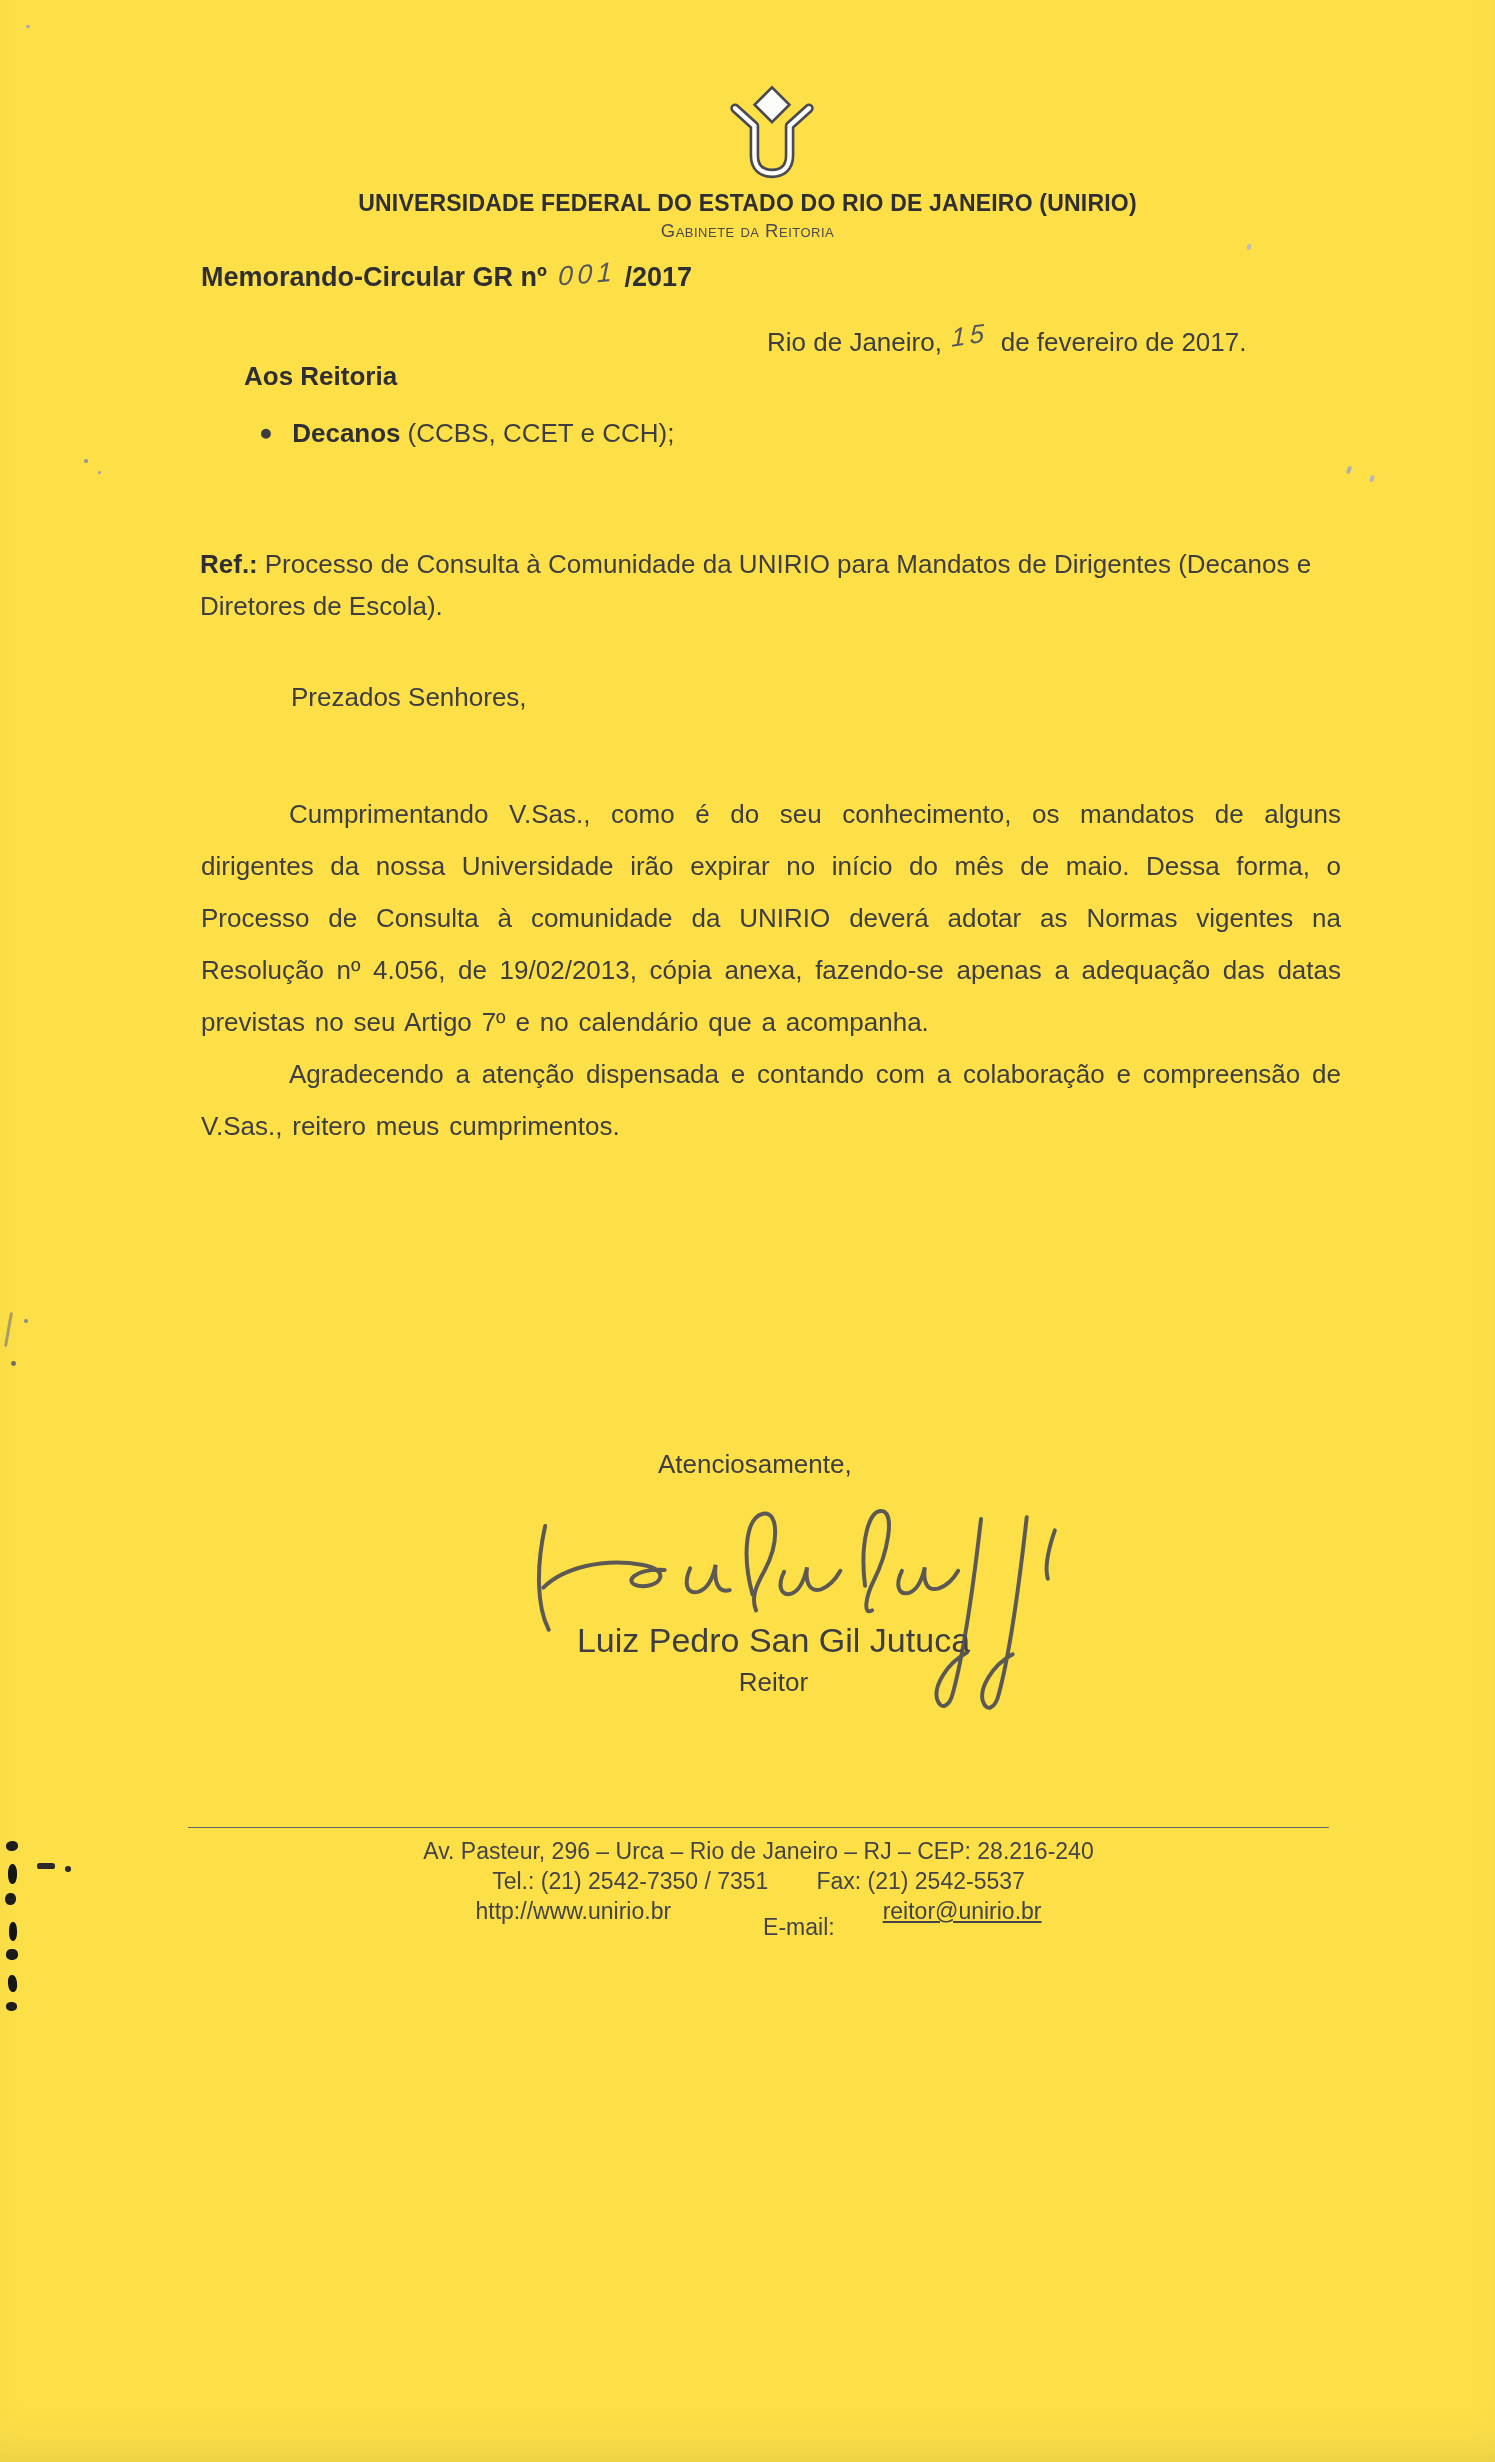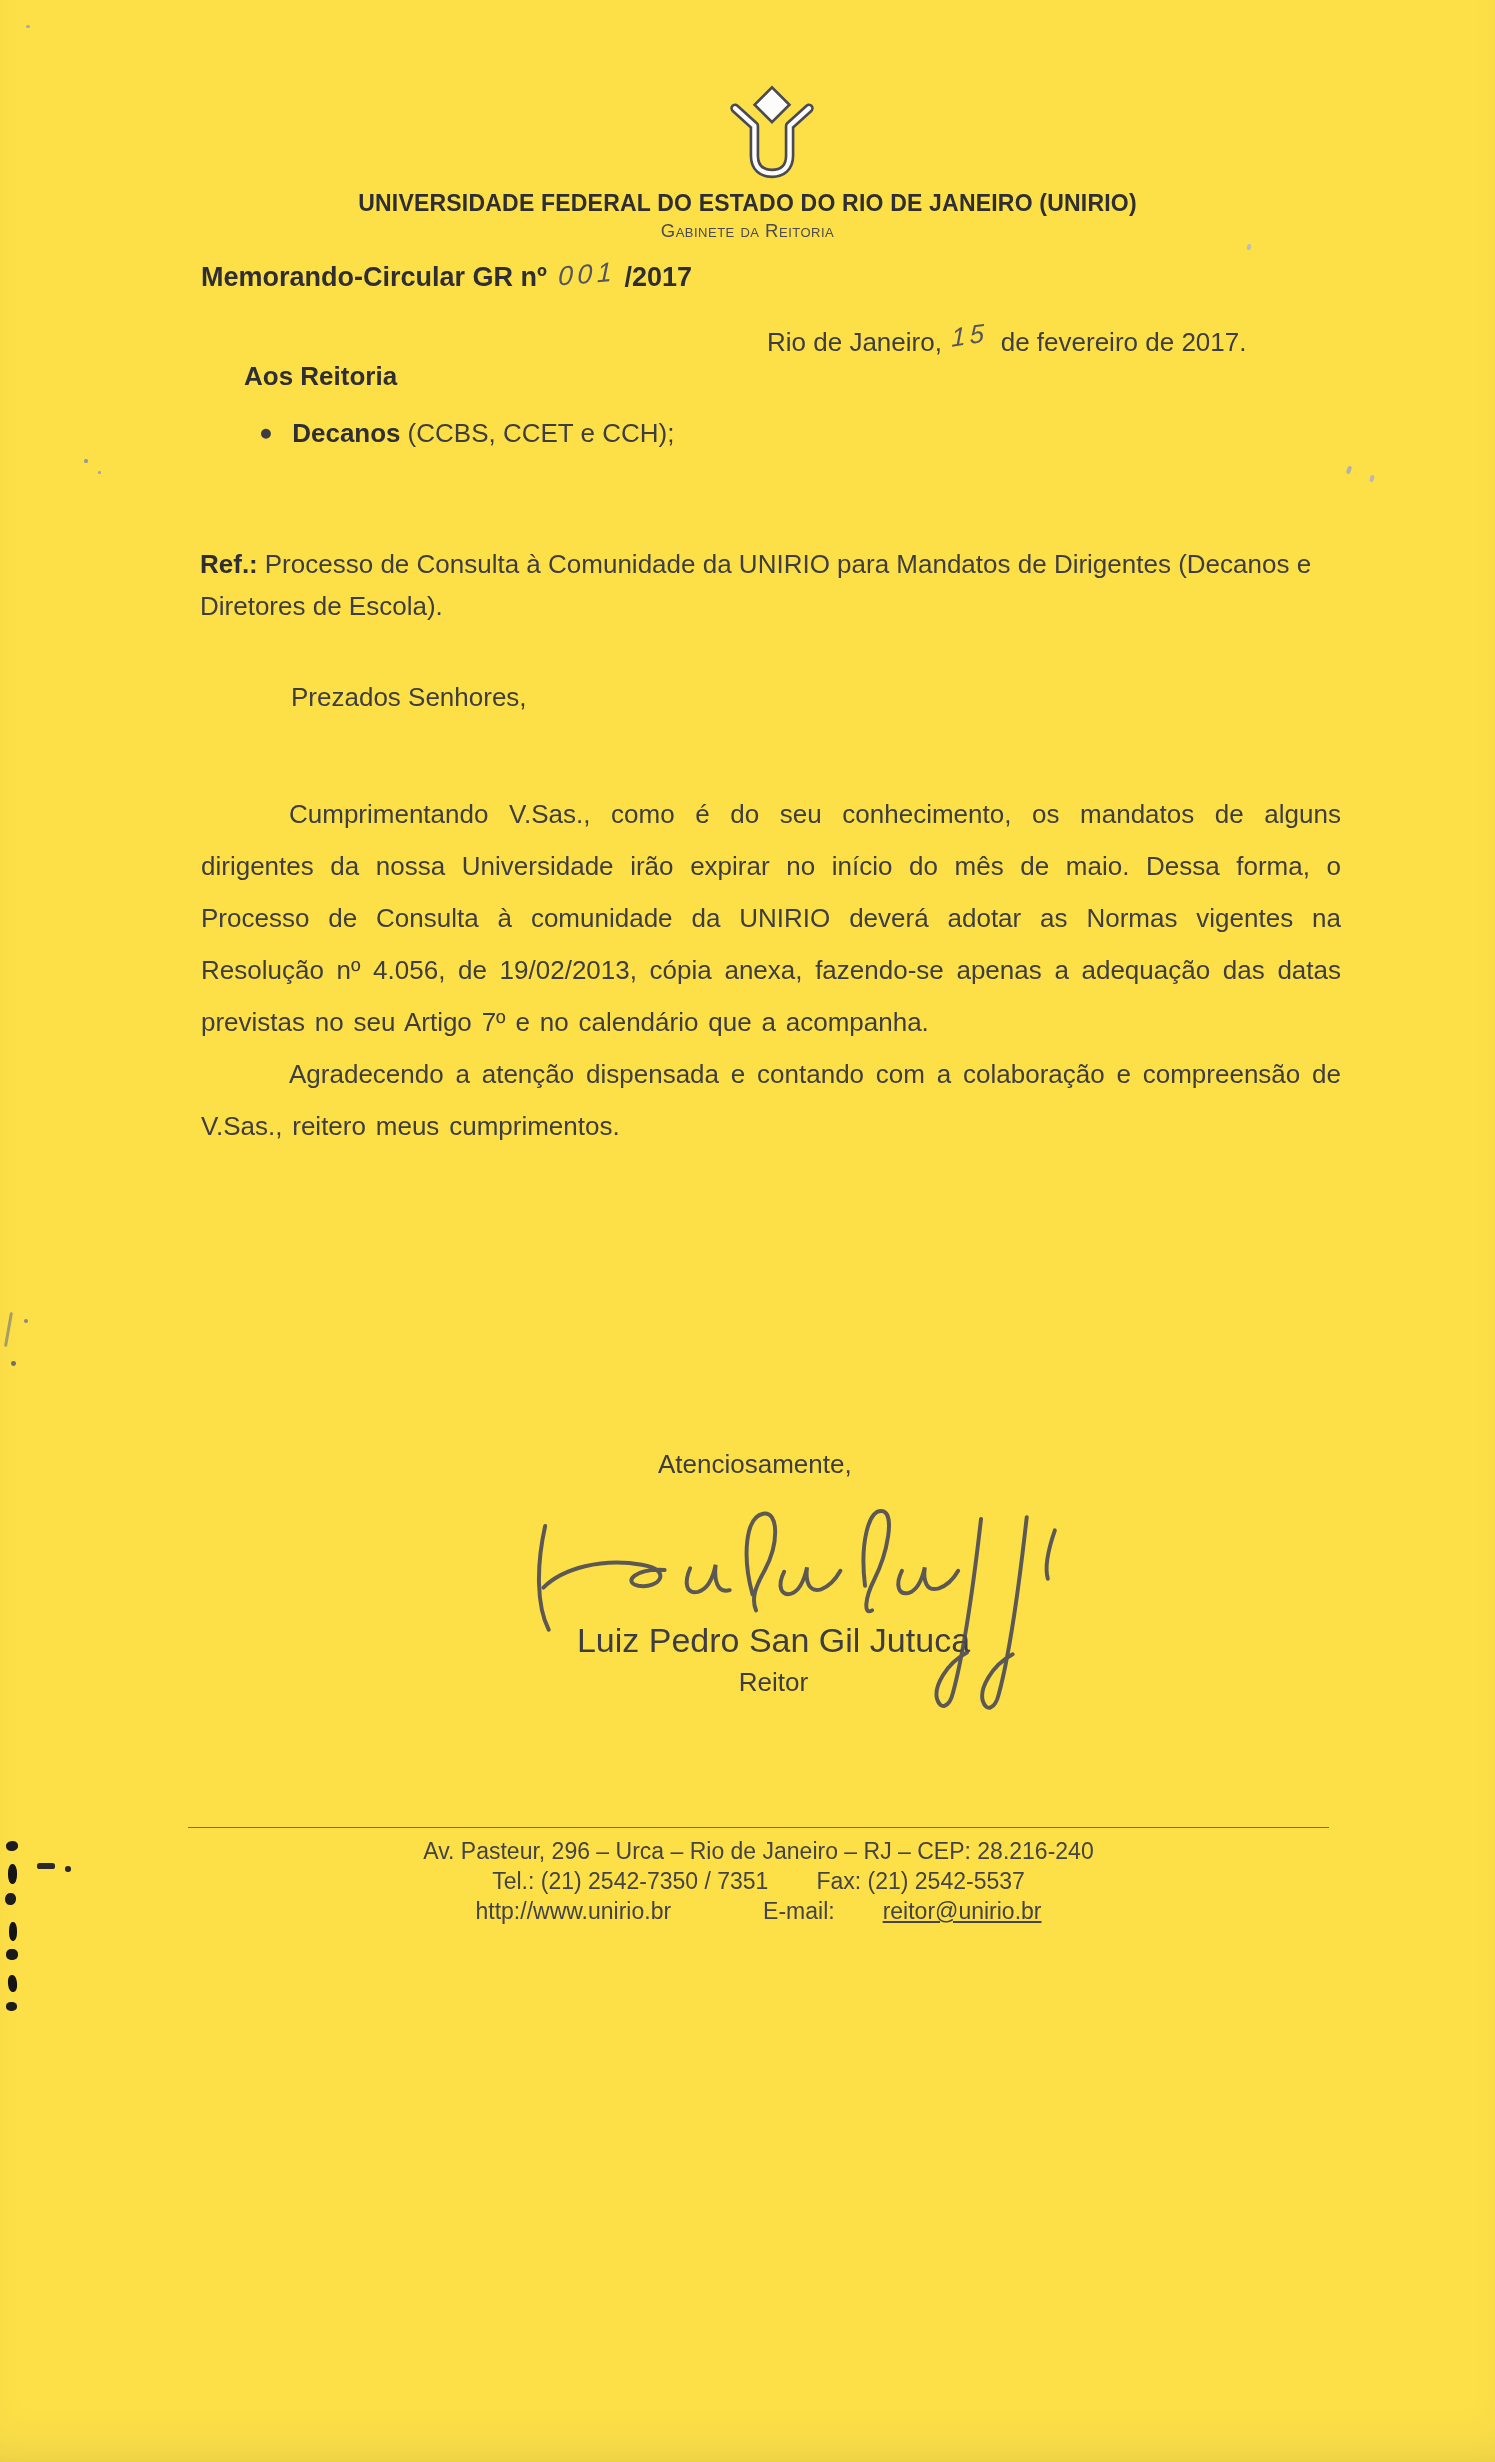--- a/index.html
+++ b/index.html
@@ -200,21 +200,21 @@
   .footer-web {
     position: absolute;
     left: 188px;
     top: 1898px;
     width: 1141px;
     display: flex;
     justify-content: center;
     font-size: 23px;
     color: #434348;
   }
-  .footer-web .email-label { margin-left: 92px; }
+  .footer-web .email-label { margin-left: 92px; margin-top: 16px; }
   .footer-web .email { margin-left: 48px; text-decoration: underline; }
 
   
   .artifact { position: absolute; background: #222; border-radius: 45%; }
   .a1  { left: 7px;  top: 1312px; width: 2.6px;  height: 35px; background:#7a7a7a; transform: rotate(10deg); opacity:.65; border-radius:1.8px;}
   .a2  { left: 24px; top: 1319px; width: 4.4px;  height: 4.4px;  background:#8a8a8a; }
   .a3  { left: 10.6px; top: 1361px; width: 5.3px;  height: 5.3px;  background:#6f6f6f; }
   .a4  { left: 6.2px;  top: 1841px; width: 12.3px; height: 9.7px; background:#1d1d1d; transform: rotate(-8deg);}
   .a5  { left: 8px;  top: 1864px; width: 8.8px; height: 20px; background:#161616; }
   .a6  { left: 5.3px;  top: 1893px; width: 11.4px; height: 12.3px; background:#1d1d1d; transform: rotate(6deg);}

